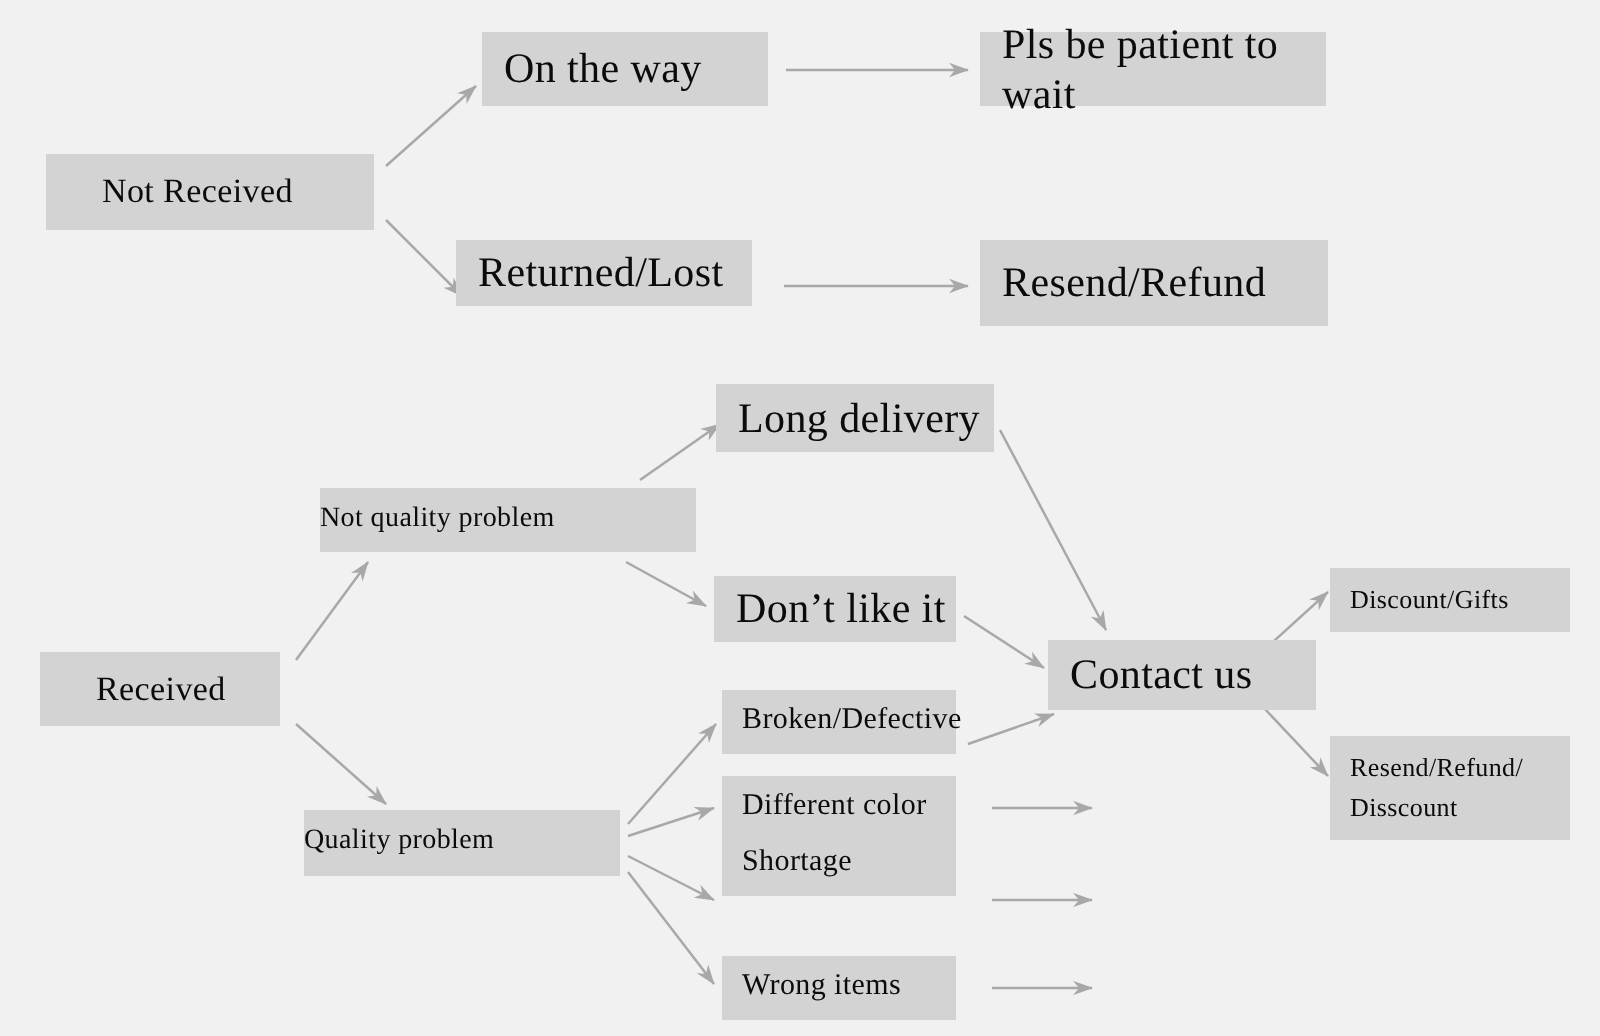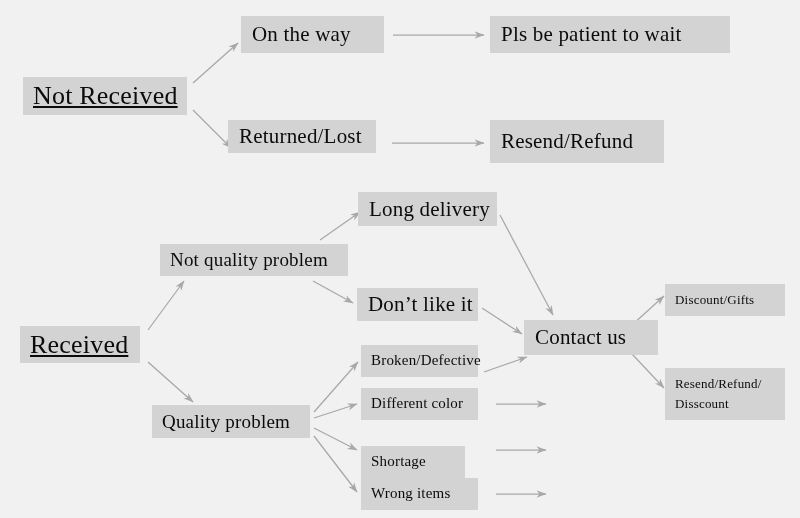--- a/index.html
+++ b/index.html
@@ -32,27 +32,26 @@
     color: #0b0b0b;
     display: flex;
     align-items: center;
     justify-content: flex-start;
     box-sizing: border-box;
     white-space: pre-line;
     line-height: 1.15;
     letter-spacing: 0.2px;
   }
   .n-root {
-    font-size: 26px;
-    padding-left: 10px;
-    text-decoration: underline;
+    font-size: 17px;
+    padding-left: 28px;
   }
   .n-mid {
-    font-size: 19px;
-    padding-left: 10px;
+    font-size: 14px;
+    padding-left: 0;
   }
   .n-lg {
     font-size: 21px;
     padding-left: 11px;
   }
   .n-sm {
     font-size: 15px;
     padding-left: 10px;
   }
   .n-xs {
@@ -97,41 +96,41 @@
       <line x1="496" y1="494" x2="546" y2="494"></line>
       <line x1="632" y1="325" x2="664" y2="296"></line>
       <line x1="632" y1="354" x2="664" y2="388"></line>
     </g>
   </svg>
 
   <div class="node n-root" style="left:23px; top:77px; width:164px; height:38px;">Not Received</div>
 
   <div class="node n-lg" style="left:241px; top:16px; width:143px; height:37px;">On the way</div>
 
-  <div class="node n-lg" style="left:490px; top:16px; width:240px; height:37px;">Pls be patient to wait</div>
+  <div class="node n-lg" style="left:490px; top:16px; width:173px; height:37px;">Pls be patient to wait</div>
 
   <div class="node n-lg" style="left:228px; top:120px; width:148px; height:33px;">Returned/Lost</div>
 
   <div class="node n-lg" style="left:490px; top:120px; width:174px; height:43px;">Resend/Refund</div>
 
   <div class="node n-root" style="left:20px; top:326px; width:120px; height:37px;">Received</div>
 
   <div class="node n-mid" style="left:160px; top:244px; width:188px; height:32px;">Not quality problem</div>
 
   <div class="node n-lg" style="left:358px; top:192px; width:139px; height:34px;">Long delivery</div>
 
   <div class="node n-lg" style="left:357px; top:288px; width:121px; height:33px;">Don’t like it</div>
 
   <div class="node n-mid" style="left:152px; top:405px; width:158px; height:33px;">Quality problem</div>
 
   <div class="node n-sm" style="left:361px; top:345px; width:117px; height:32px;">Broken/Defective</div>
 
   <div class="node n-sm" style="left:361px; top:388px; width:117px; height:32px;">Different color</div>
 
-  <div class="node n-sm" style="left:361px; top:446px; width:104px; height:32px;">Shortage</div>
+  <div class="node n-sm" style="left:361px; top:416px; width:117px; height:32px;">Shortage</div>
 
   <div class="node n-sm" style="left:361px; top:478px; width:117px; height:32px;">Wrong items</div>
 
   <div class="node n-lg" style="left:524px; top:320px; width:134px; height:35px;">Contact us</div>
 
   <div class="node n-xs" style="left:665px; top:284px; width:120px; height:32px;">Discount/Gifts</div>
 
   <div class="node n-xs n-two" style="left:665px; top:368px; width:120px; height:52px;">Resend/Refund/
 Disscount</div>
 

